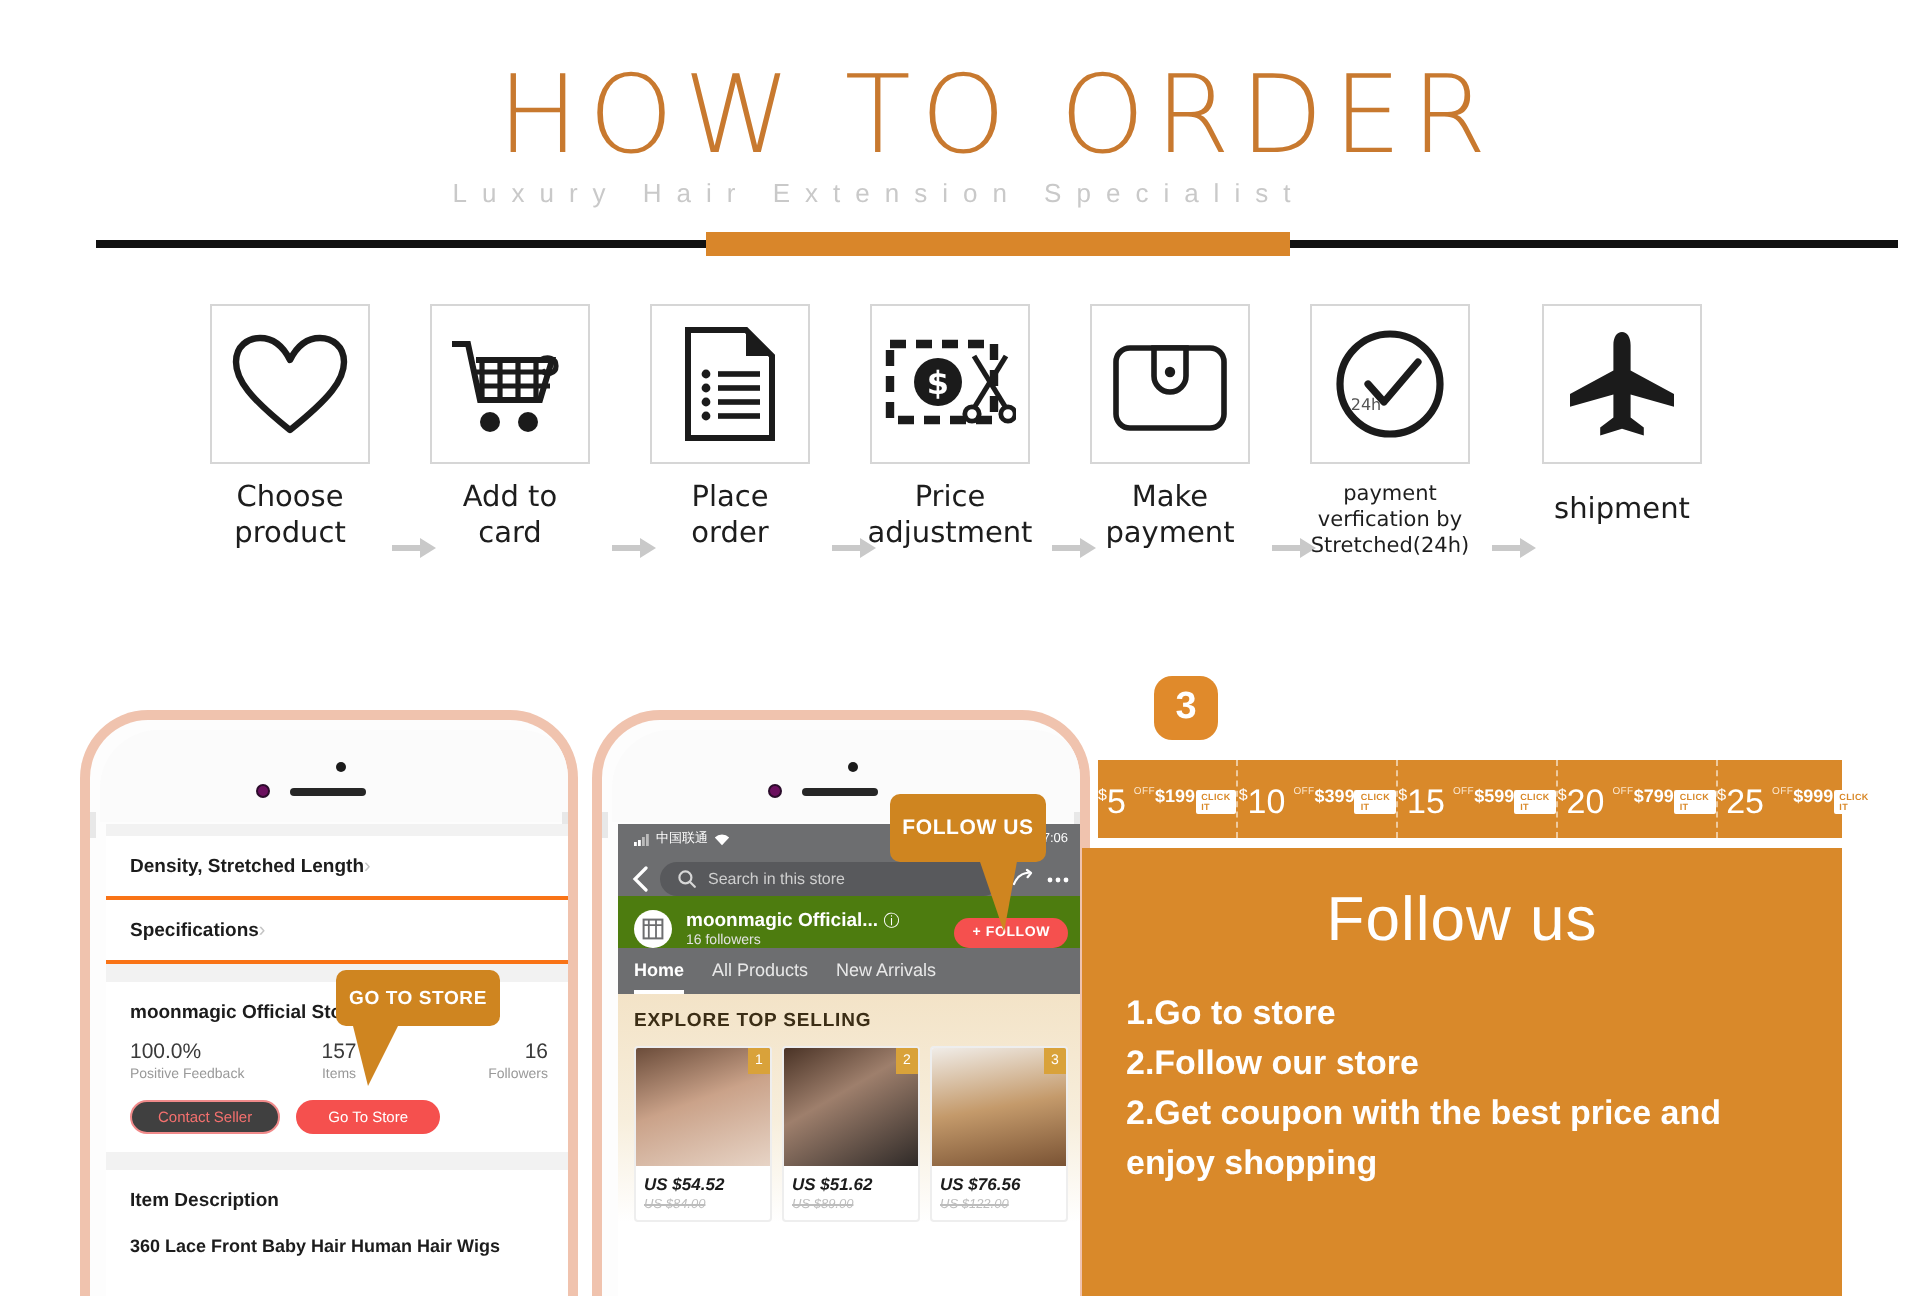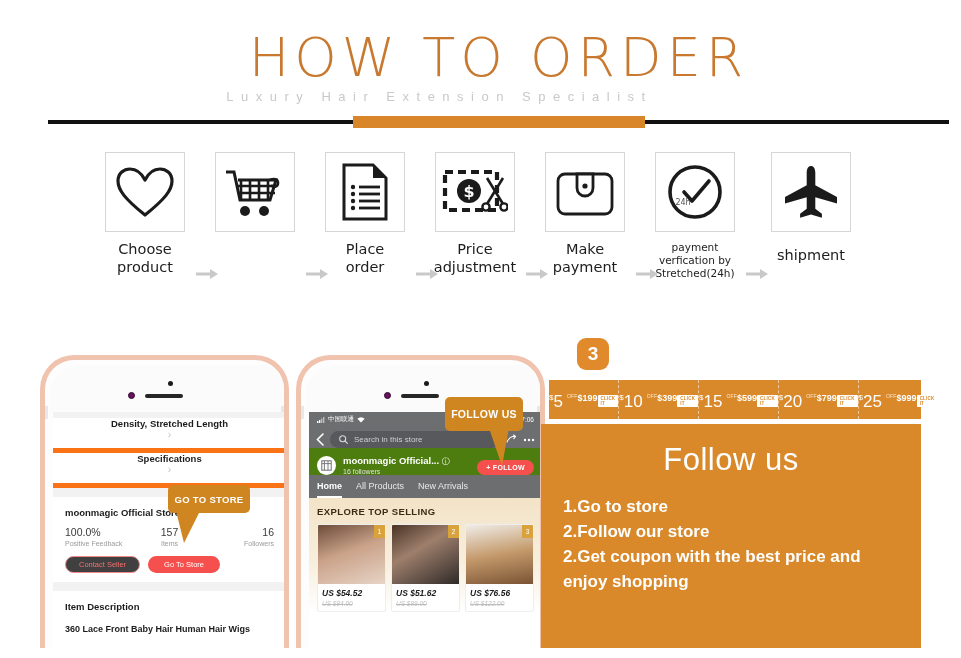--- a/index.html
+++ b/index.html
@@ -36,21 +36,21 @@
   .phone .cam{position:absolute;width:5px;height:5px;border-radius:50%;background:#1b1b1b;top:16px;left:118px;}
   .phone .sensor{position:absolute;width:7px;height:7px;border-radius:50%;background:#6b0f5e;top:27px;left:78px;
     border:1px solid #2b0c2b;box-sizing:border-box;}
   .phone .speaker{position:absolute;width:38px;height:4px;border-radius:2px;background:#262626;top:29px;left:95px;}
   .phone .screen{position:absolute;left:8px;top:52px;width:233px;height:236px;overflow:hidden;background:#fff;}
   .phone .sideL{position:absolute;left:-1px;top:46px;width:4px;height:13px;background:#e8e8e8;}
   .phone .sideR{position:absolute;right:-1px;top:46px;width:4px;height:13px;background:#e8e8e8;}
 
   
   .lp-row{height:30px;display:flex;align-items:center;justify-content:flex-start;
-    padding:0 12px;border-bottom:5px solid #f97316;font-size:9.5px;font-weight:700;color:#1c1c1c;flex-direction:column;}
+    padding:0 12px;border-bottom:2px solid #f97316;font-size:9.5px;font-weight:700;color:#1c1c1c;}
   .lp-row .chev{color:#c4c4c4;font-size:10px;font-weight:400;}
   .lp-gap{height:9px;background:#f2f2f2;}
   .lp-store{padding:10px 12px 9px;}
   .lp-store-name{font-size:9.5px;font-weight:700;color:#1c1c1c;}
   .lp-stats{display:flex;margin-top:8px;}
   .lp-stat{flex:1;}
   .lp-stat .v{font-size:10.5px;color:#3a3a3a;}
   .lp-stat .l{font-size:7px;color:#999;margin-top:2px;}
   .lp-stat.c{text-align:center;}
   .lp-stat.r{text-align:right;}
@@ -152,20 +152,24 @@
           <g fill="none" stroke="#1b1b1b" stroke-width="2.6">
             <path d="M2 8h8l6 28h30l6-20H14" stroke-width="3"></path>
             <path d="M46 16c4-2 8-1 8 3s-5 5-7 2"></path>
             <path d="M17 16v20M26 15v21M35 15v21M44 15v21"></path>
             <path d="M13 22h38M15 29h36"></path>
           </g>
           <circle cx="21" cy="47" r="5" fill="#1b1b1b"></circle>
           <circle cx="40" cy="47" r="5" fill="#1b1b1b"></circle>
         </svg>
       </div>
+      <div class="cap">
+        <div>Add to</div>
+        <div>card</div>
+      </div>
     </div>
     <div class="arrow" style="left:306px;">
       <svg width="22" height="12" viewBox="0 0 22 12">
           <path d="M0 4.5h14V1l8 5-8 5V7.5H0z" fill="#c9c9c9"></path>
         </svg>
     </div>
 
     <div class="step" style="left:317px;">
       <div class="box">
         <svg width="48" height="58" viewBox="0 0 48 58">

